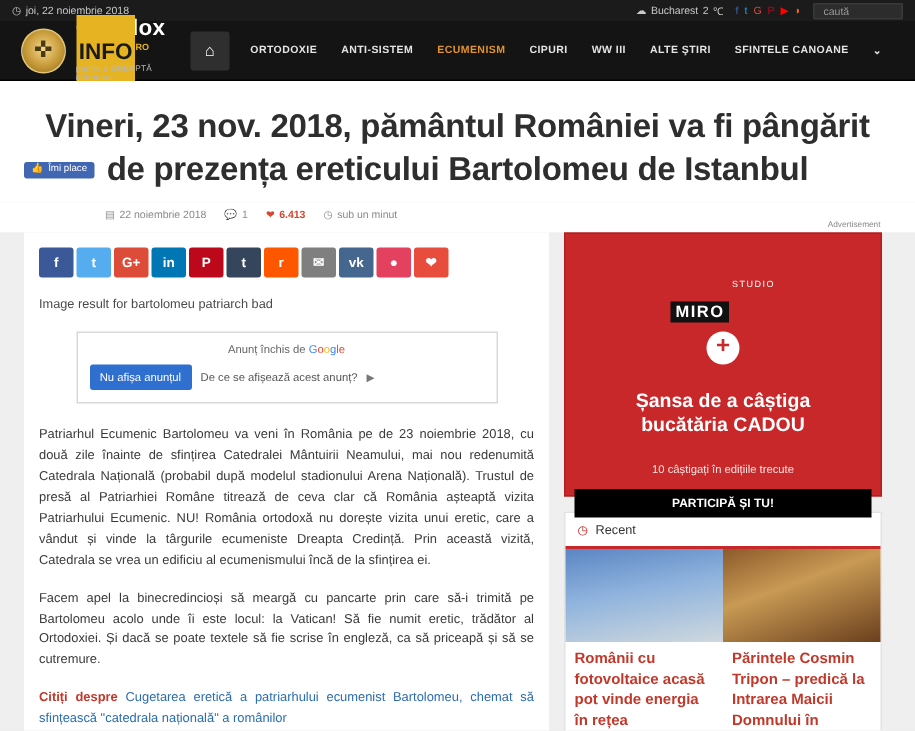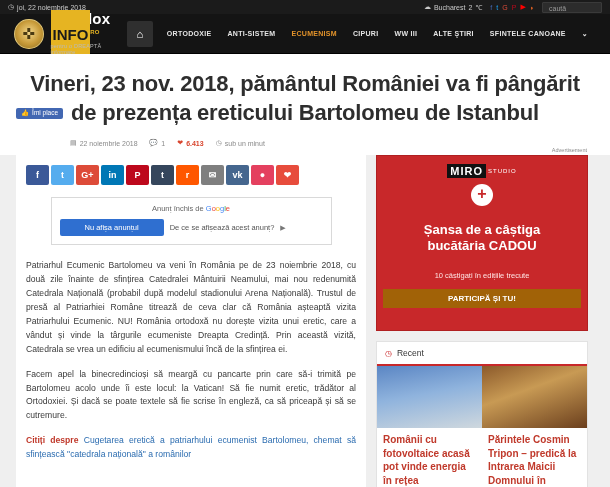--- a/index.html
+++ b/index.html
@@ -119,21 +119,21 @@
   
   .adbox {
     width:281px; margin:0 auto 14px auto; border:1px solid #d9d9d9;
     background:#fff; padding:6px 8px 8px 8px;
   }
   .adbox .hdr { text-align:center; font-size:7.5px; color:#666; margin-bottom:6px; }
   .adbox .hdr .g-blue{color:#4285F4;} .adbox .hdr .g-red{color:#EA4335;}
   .adbox .hdr .g-yel{color:#FBBC05;} .adbox .hdr .g-grn{color:#34A853;}
   .adbox .row { display:flex; align-items:center; gap:6px; }
   .adbox .btn {
-    background:#2f6fd0; color:#fff; font-size:7.5px; padding:4px 25px;
+    background:#2f6fd0; color:#fff; font-size:7.5px; padding:4px 7px;
     border-radius:2px; white-space:nowrap;
   }
   .adbox .txt { font-size:7.5px; color:#555; }
   .adbox .caret { font-size:7px; color:#777; }
 
   
   .art p { font-size:8.6px; line-height:1.62; color:#3a3a3a; margin:0 0 11px 0; text-align:justify; }
   .art .lnk { color:#2b6cb0; }
   .art .readmore { color:#c0392b; font-weight:bold; }
 
@@ -141,29 +141,29 @@
   .sideAd {
     background:#c8282a; border:1px solid #b01f21; padding:8px 6px 10px 6px;
     text-align:center; color:#fff; position:relative; height:176px;
   }
   .sideAd .adlabel {
     position:absolute; top:-9px; right:0; font-size:5.5px; color:#888;
   }
   .sideAd .brand {
     display:flex; align-items:center; justify-content:center; gap:2px; margin-bottom:6px;
   }
-  .sideAd .brand .blk { background:#111; color:#fff; font-size:11px; font-weight:bold; padding:1px 3px; letter-spacing:1px;}
+  .sideAd .brand .blk { background:#111; color:#fff; font-size:11px; font-weight:bold; padding:1px 3px; letter-spacing:1px;margin-top:37px;}
   .sideAd .brand .sub { color:#fff; font-size:6px; letter-spacing:1px; }
   .sideAd .plus {
     width:22px; height:22px; border-radius:50%; background:#fff; color:#c8282a;
     font-size:16px; line-height:20px; margin:2px auto 6px auto; font-weight:bold;
   }
   .sideAd h3 { margin:16px; font-size:13px; line-height:1.25; font-weight:bold; }
   .sideAd .sm { font-size:7.5px; margin:7px 0 9px 0; color:#ffe3e3; }
-  .sideAd .cta { background:#a16207; color:#fff; font-size:8px; font-weight:bold; padding:5px 0; }
+  .sideAd .cta { background:#000000; color:#fff; font-size:8px; font-weight:bold; padding:5px 0; }
 
   .recent { background:#fff; margin-top:10px; border:1px solid #e2e2e2; }
   .recent .head {
     display:flex; align-items:center; gap:5px;
     padding:6px 8px; border-bottom:2px solid #c8282a; font-size:8.5px; color:#333;
   }
   .recent .head .ic { color:#c8282a; font-size:8px; }
   .recent .grid { display:flex; }
   .rcard { width:50%; padding:0; }
   .rcard .thumb { height:62px; width:100%; }
@@ -262,20 +262,21 @@
         <div class="s s4">in</div>
         <div class="s s5">P</div>
         <div class="s s6">t</div>
         <div class="s s7">r</div>
         <div class="s s8">✉</div>
         <div class="s s9">vk</div>
         <div class="s s10">●</div>
         <div class="s s11">❤</div>
       </div>
 
+      <div class="imgcaption">Image result for bartolomeu patriarch bad</div>
 
       <div class="adbox">
         <div class="hdr">
           <span>Anunț închis de</span>
           <span><span class="g-blue">G</span><span class="g-red">o</span><span class="g-yel">o</span><span class="g-blue">g</span><span class="g-grn">l</span><span class="g-red">e</span></span>
         </div>
         <div class="row">
           <div class="btn">Nu afișa anunțul</div>
           <div class="txt">De ce se afișează acest anunț?</div>
           <div class="caret">▶</div>

